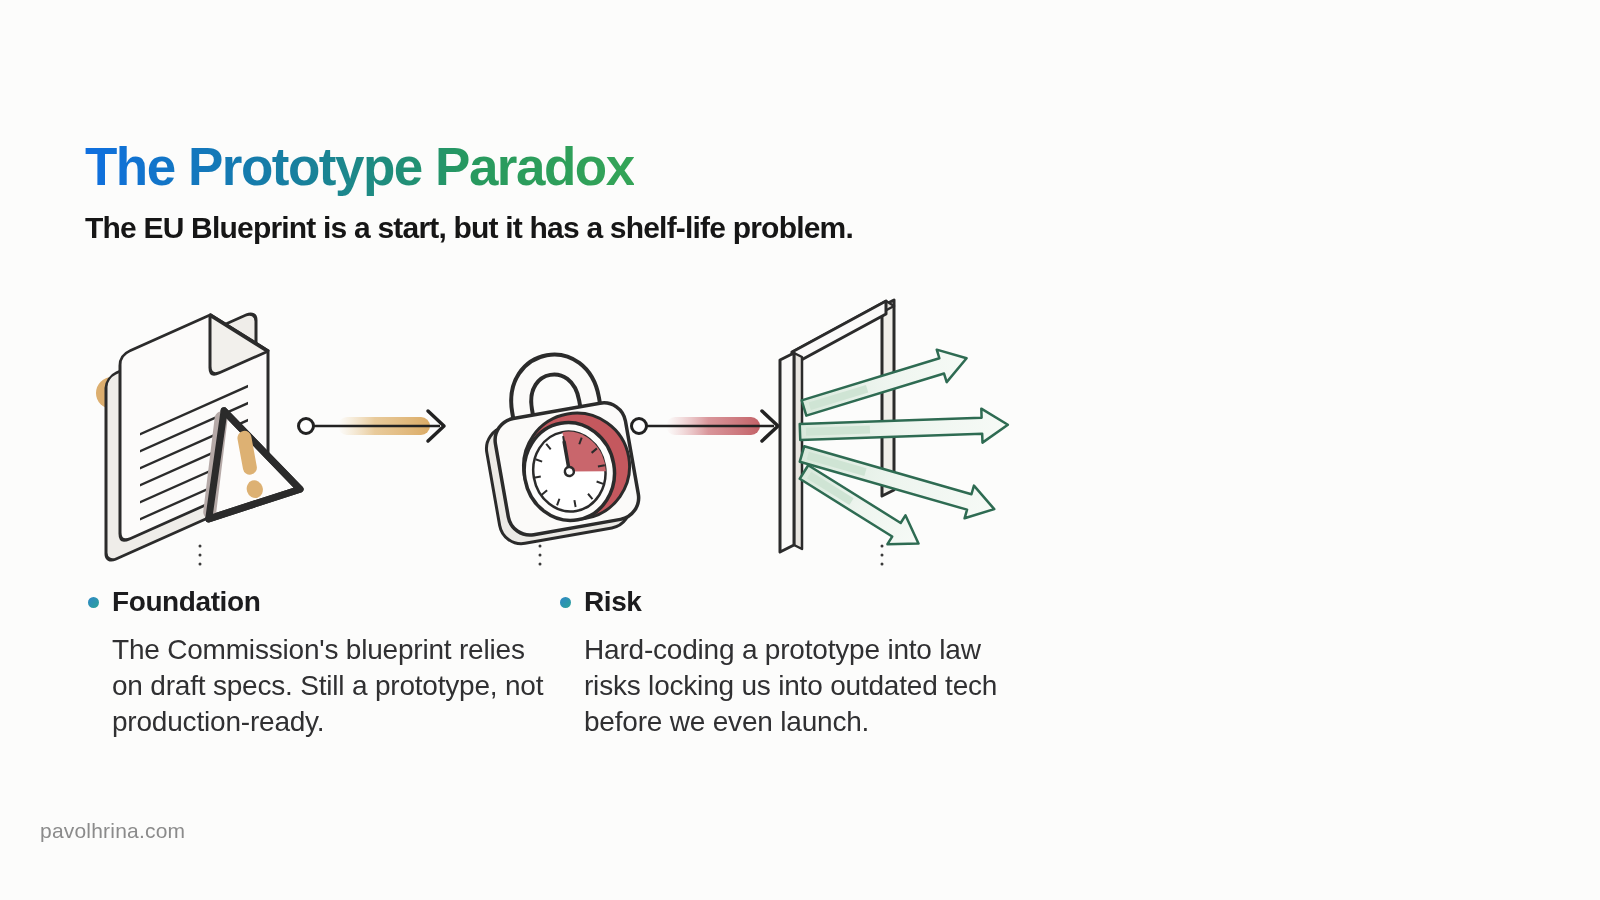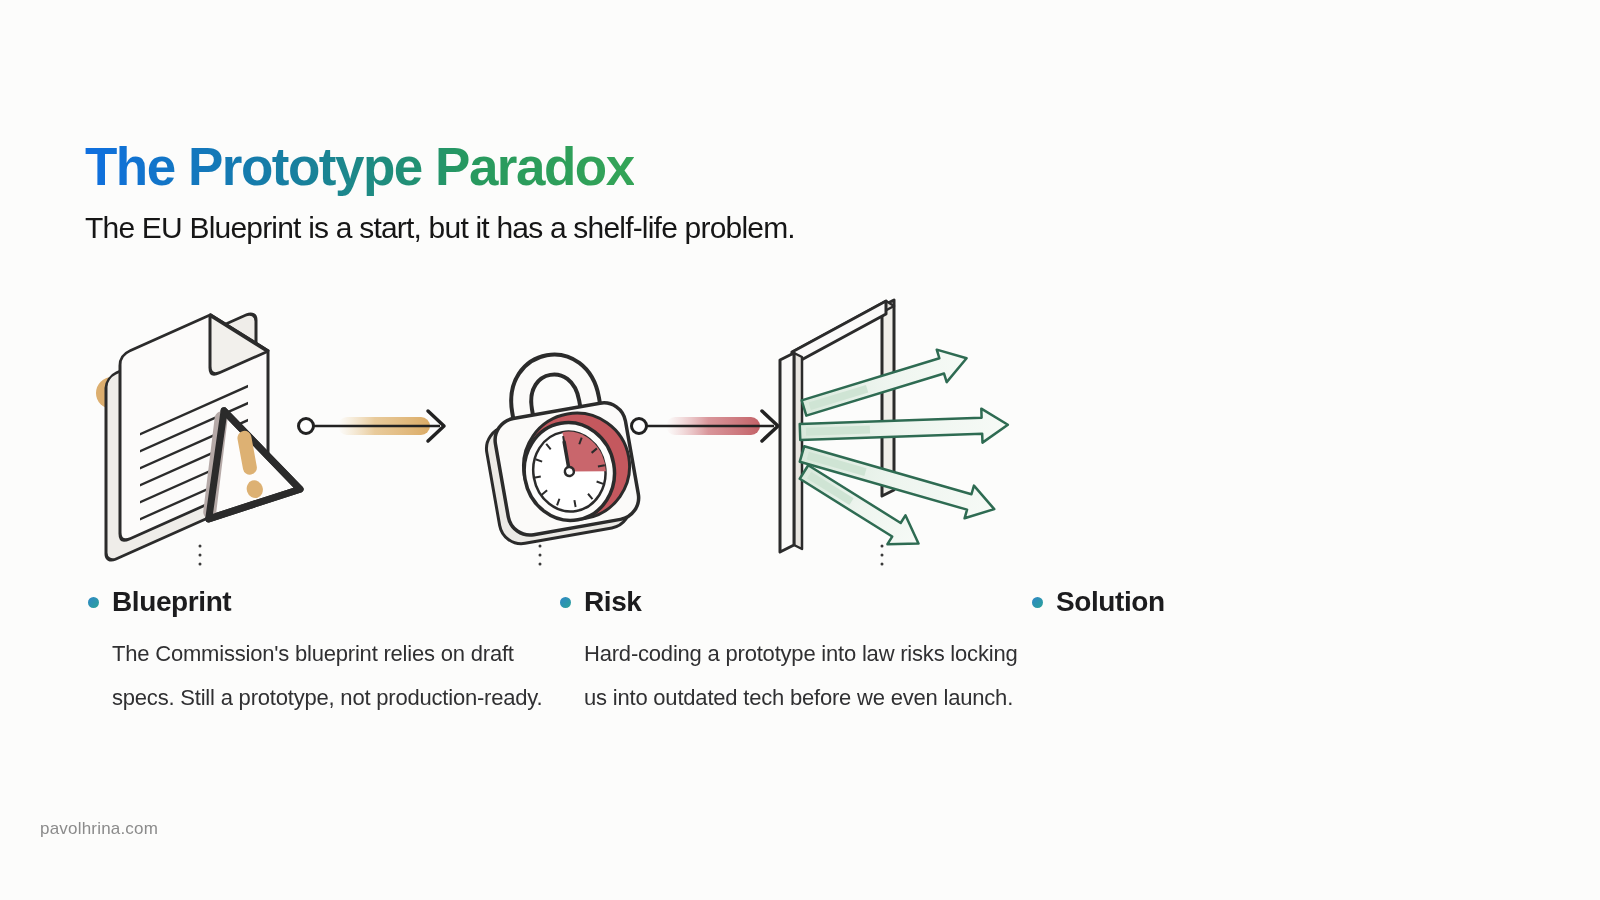--- a/index.html
+++ b/index.html
@@ -20,21 +20,21 @@
   }
   @supports (-webkit-background-clip: text) {
     .title {
       background:linear-gradient(90deg,#0f6fe0 0%,#177f9f 38%,#27995f 70%,#34a457 100%);
       -webkit-background-clip:text; background-clip:text;
       -webkit-text-fill-color:transparent;
     }
   }
   .subtitle {
     position:absolute; left:85px; top:211px;
-    font-size:30px; font-weight:400; letter-spacing:-0.8px;
+    font-size:30px; font-weight:700; letter-spacing:-0.8px;
     color:#161616; white-space:nowrap;text-align:right;
   }
 
   
   .illustration {
     position:absolute; left:88px; top:268px;
     width:940px; height:300px;
   }
   .illustration svg { display:block; width:940px; height:300px; }
 
@@ -48,27 +48,27 @@
   .bullet {
     width:11px; height:11px; border-radius:50%;
     background:linear-gradient(135deg,#2f86c8,#2aa398);
     flex:0 0 auto;
   }
   .col-head h3 {
     font-size:28px; font-weight:700; color:#1c1c1e; letter-spacing:-0.4px;
   }
   .col p {
     margin-left:24px; margin-top:14px;
-    font-size:22px; line-height:44px; color:#303032; letter-spacing:-0.2px;
+    font-size:28px; line-height:36px; color:#303032; letter-spacing:-0.2px;
   }
 
   
   .footer {
     position:absolute; left:40px; top:819px;
-    font-size:17px; color:#8b8b8b; letter-spacing:0.2px;
+    font-size:21px; color:#8b8b8b; letter-spacing:0.2px;
   }
 </style>
 </head>
 <body>
 
 <div class="slide">
 
   <h1 class="title"><span>The </span><span>Prototype </span><span>Paradox</span></h1>
 
   <h2 class="subtitle">The EU Blueprint is a start, but it has a shelf-life problem.</h2>
@@ -207,33 +207,29 @@
         </g>
         <line x1="794" y1="278" x2="794" y2="300" stroke="#3a3a3a" stroke-width="3" stroke-linecap="round" stroke-dasharray="0,9"></line>
       </g>
     </svg>
   </div>
 
   <div class="columns">
     <div class="col c0">
       <div class="col-head">
         <span class="bullet"></span>
-        <h3>Blueprint</h3>
+        <h3>Foundation</h3>
       </div>
       <p>The Commission's blueprint relies on draft specs. Still a prototype, not production-ready.</p>
     </div>
     <div class="col c1">
       <div class="col-head">
         <span class="bullet"></span>
         <h3>Risk</h3>
       </div>
       <p>Hard-coding a prototype into law risks locking us into outdated tech before we even launch.</p>
     </div>
     <div class="col c2">
-      <div class="col-head">
-        <span class="bullet"></span>
-        <h3>Solution</h3>
-      </div>
     </div>
   </div>
 
   <div class="footer">pavolhrina.com</div>
 </div>
 
 </body></html>

